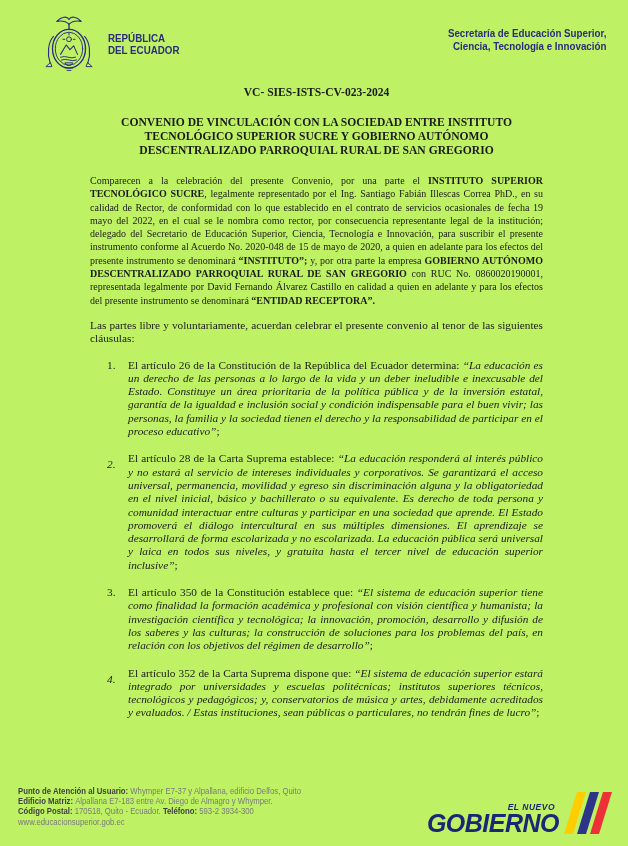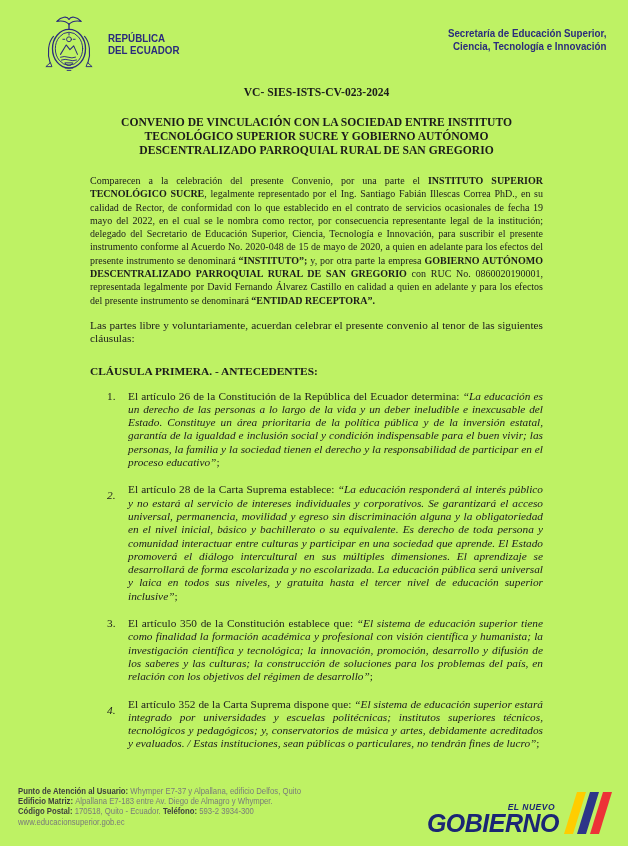--- a/index.html
+++ b/index.html
@@ -97,21 +97,20 @@
     </div>
   </div>
 
   <div class="doc">
     <div class="title">VC- SIES-ISTS-CV-023-2024</div>
     <div class="title subject">CONVENIO DE VINCULACIÓN CON LA SOCIEDAD ENTRE INSTITUTO TECNOLÓGICO SUPERIOR SUCRE Y GOBIERNO AUTÓNOMO DESCENTRALIZADO PARROQUIAL RURAL DE SAN GREGORIO</div>
 
     <p class="para"><span>Comparecen a la celebración del presente Convenio, por una parte el </span><span class="b">INSTITUTO SUPERIOR TECNOLÓGICO SUCRE</span><span>, legalmente representado por el Ing. Santiago Fabián Illescas Correa PhD., en su calidad de Rector, de conformidad con lo que establecido en el contrato de servicios ocasionales de fecha 19 mayo del 2022, en el cual se le nombra como rector, por consecuencia representante legal de la institución; delegado del Secretario de Educación Superior, Ciencia, Tecnología e Innovación, para suscribir el presente instrumento conforme al Acuerdo No. 2020-048 de 15 de mayo de 2020, a quien en adelante para los efectos del presente instrumento se denominará </span><span class="b">“INSTITUTO”;</span><span> y, por otra parte la empresa </span><span class="b">GOBIERNO AUTÓNOMO DESCENTRALIZADO PARROQUIAL RURAL DE SAN GREGORIO</span><span> con RUC No. 0860020190001, representada legalmente por David Fernando Álvarez Castillo en calidad a quien en adelante y para los efectos del presente instrumento se denominará </span><span class="b">“ENTIDAD RECEPTORA”.</span></p>
     <p class="para-follow">Las partes libre y voluntariamente, acuerdan celebrar el presente convenio al tenor de las siguientes cláusulas:</p>
 
-    <div class="clause">CLÁUSULA PRIMERA. - ANTECEDENTES:</div>
 
     <ol class="ante">
       <li>
         <span class="num">1.</span>
         <span class="itxt"><span>El artículo 26 de la Constitución de la República del Ecuador determina: </span><span class="i">“La educación es un derecho de las personas a lo largo de la vida y un deber ineludible e inexcusable del Estado. Constituye un área prioritaria de la política pública y de la inversión estatal, garantía de la igualdad e inclusión social y condición indispensable para el buen vivir; las personas, la familia y la sociedad tienen el derecho y la responsabilidad de participar en el proceso educativo”</span><span>;</span></span>
       </li>
       <li>
         <span class="num i">2.</span>
         <span class="itxt"><span>El artículo 28 de la Carta Suprema establece: </span><span class="i">“La educación responderá al interés público y no estará al servicio de intereses individuales y corporativos. Se garantizará el acceso universal, permanencia, movilidad y egreso sin discriminación alguna y la obligatoriedad en el nivel inicial, básico y bachillerato o su equivalente. Es derecho de toda persona y comunidad interactuar entre culturas y participar en una sociedad que aprende. El Estado promoverá el diálogo intercultural en sus múltiples dimensiones. El aprendizaje se desarrollará de forma escolarizada y no escolarizada. La educación pública será universal y laica en todos sus niveles, y gratuita hasta el tercer nivel de educación superior inclusive”</span><span>;</span></span>
       </li>

